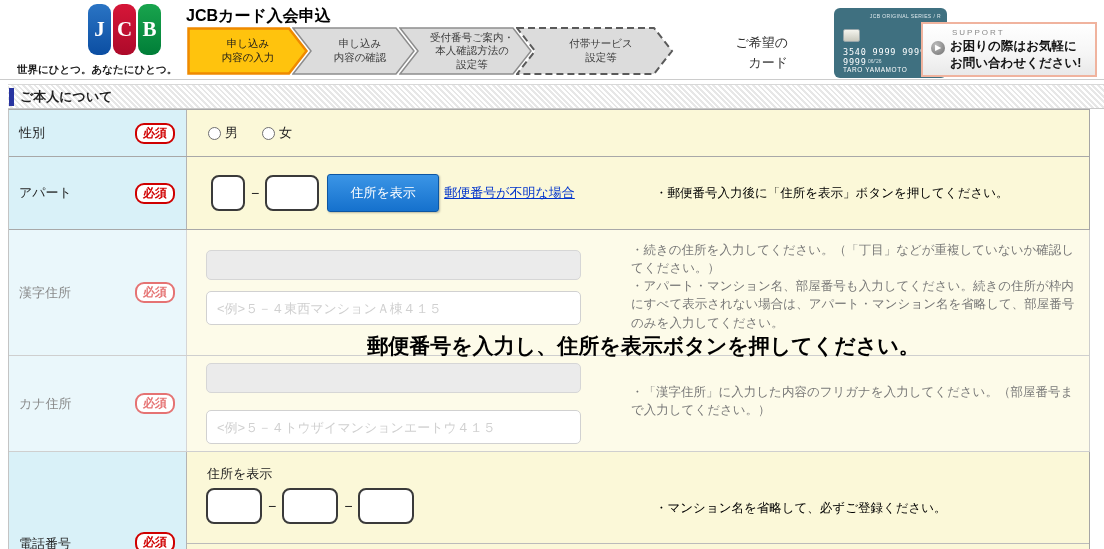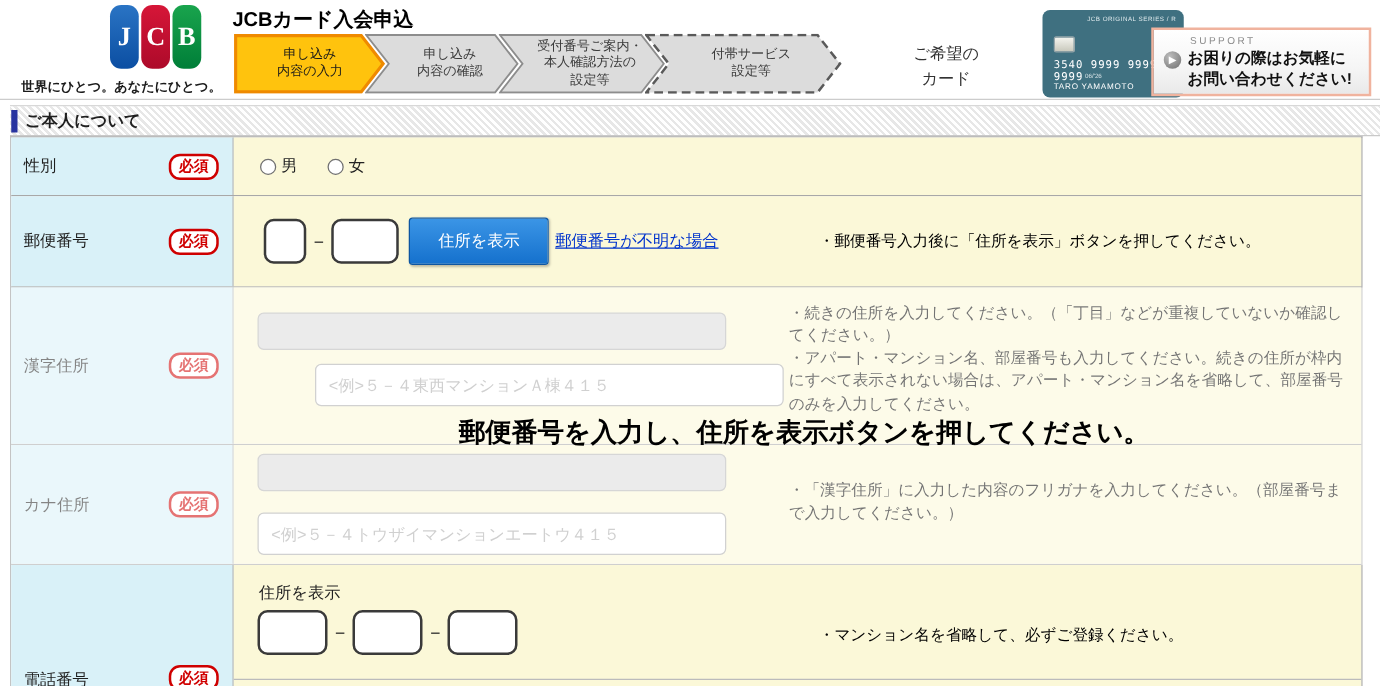--- a/index.html
+++ b/index.html
@@ -25,21 +25,21 @@
   .step svg { position:absolute; inset:0; display:block; }
   .step-label { position:absolute; inset:0; display:flex; align-items:center; justify-content:center;
                 font-size:10.5px; line-height:1.3; text-align:center; white-space:pre-line; color:#3a3a3a; }
   .step.notched .step-label { padding-left:12px; }
   .step-active .step-label { color:#1a1a1a; }
   .s1{width:122px;z-index:4;} .s2{width:124px;z-index:3;} .s3{width:134px;z-index:2;} .s4{width:158px;z-index:1;}
   .shape-active { fill:#ffc30d; stroke:#ef8a00; stroke-width:2.5; }
   .shape-idle   { fill:#dcdcdc; stroke:#8d8d8d; stroke-width:1.5; }
   .shape-dashed { fill:#dcdcdc; stroke:#5a5a5a; stroke-width:2; stroke-dasharray:7 4; }
 
-  .desired-card { position:absolute; left:726px; top:33px; width:62px; text-align:center;
+  .desired-card { position:absolute; left:726px; top:33px; width:62px; text-align:right;
                   font-size:13px; line-height:1.5; color:#333; white-space:pre-line; }
 
   
   .card { position:absolute; left:790px; top:8px; width:113px; height:70px; background:#3f7080; border-radius:6px;margin-left:44px; }
   .card-series { position:absolute; top:5px; right:6px; font-size:5px; color:#dfeaed; letter-spacing:.4px; }
   .card-chip { position:absolute; left:9px; top:21px; width:17px; height:13px; border-radius:2px;
                background:linear-gradient(#f4f4ee,#c9c9bd); border:1px solid #97a6aa; }
   .contactless { position:absolute; right:8px; top:22px; }
   .card-number { position:absolute; left:9px; top:39px; font-size:8.5px; letter-spacing:.8px; color:#fff;
                  font-family:"DejaVu Sans Mono","Liberation Mono",monospace; }
@@ -224,21 +224,21 @@
           <span class="radio-option">
             <span class="radio-dot"></span>
             <span>女</span>
           </span>
         </div>
       </div>
     </div>
 
     <div class="row r2">
       <div class="cell-label">
-        <span class="field-label">郵便番号</span>
+        <span class="field-label">アパート</span>
         <span class="badge">必須</span>
       </div>
       <div class="cell-content">
         <div class="postal-line">
           <input class="box-input postal3" style="">
           <span class="dash">−</span>
           <input class="box-input postal4" style="">
           <button class="show-address-btn">住所を表示</button>
           <a class="postal-link">郵便番号が不明な場合</a>
         </div>
@@ -246,21 +246,21 @@
       </div>
     </div>
 
     <div class="row r3">
       <div class="cell-label">
         <span class="field-label">漢字住所</span>
         <span class="badge">必須</span>
       </div>
       <div class="cell-content">
         <div class="ghost-input" style="top:20px"></div>
-        <input class="example-input" style="top: 61px; margin-left: 46px;" placeholder="&lt;例&gt;５－４東西マンションＡ棟４１５">
+        <input class="example-input" style="top: 61px;" placeholder="&lt;例&gt;５－４東西マンションＡ棟４１５">
         <div class="note notes-col" style="top:11px">・続きの住所を入力してください。（「丁目」などが重複していないか確認してください。）
 ・アパート・マンション名、部屋番号も入力してください。続きの住所が枠内にすべて表示されない場合は、アパート・マンション名を省略して、部屋番号のみを入力してください。</div>
       </div>
     </div>
 
     <div class="row r4">
       <div class="cell-label">
         <span class="field-label">カナ住所</span>
         <span class="badge">必須</span>
       </div>

